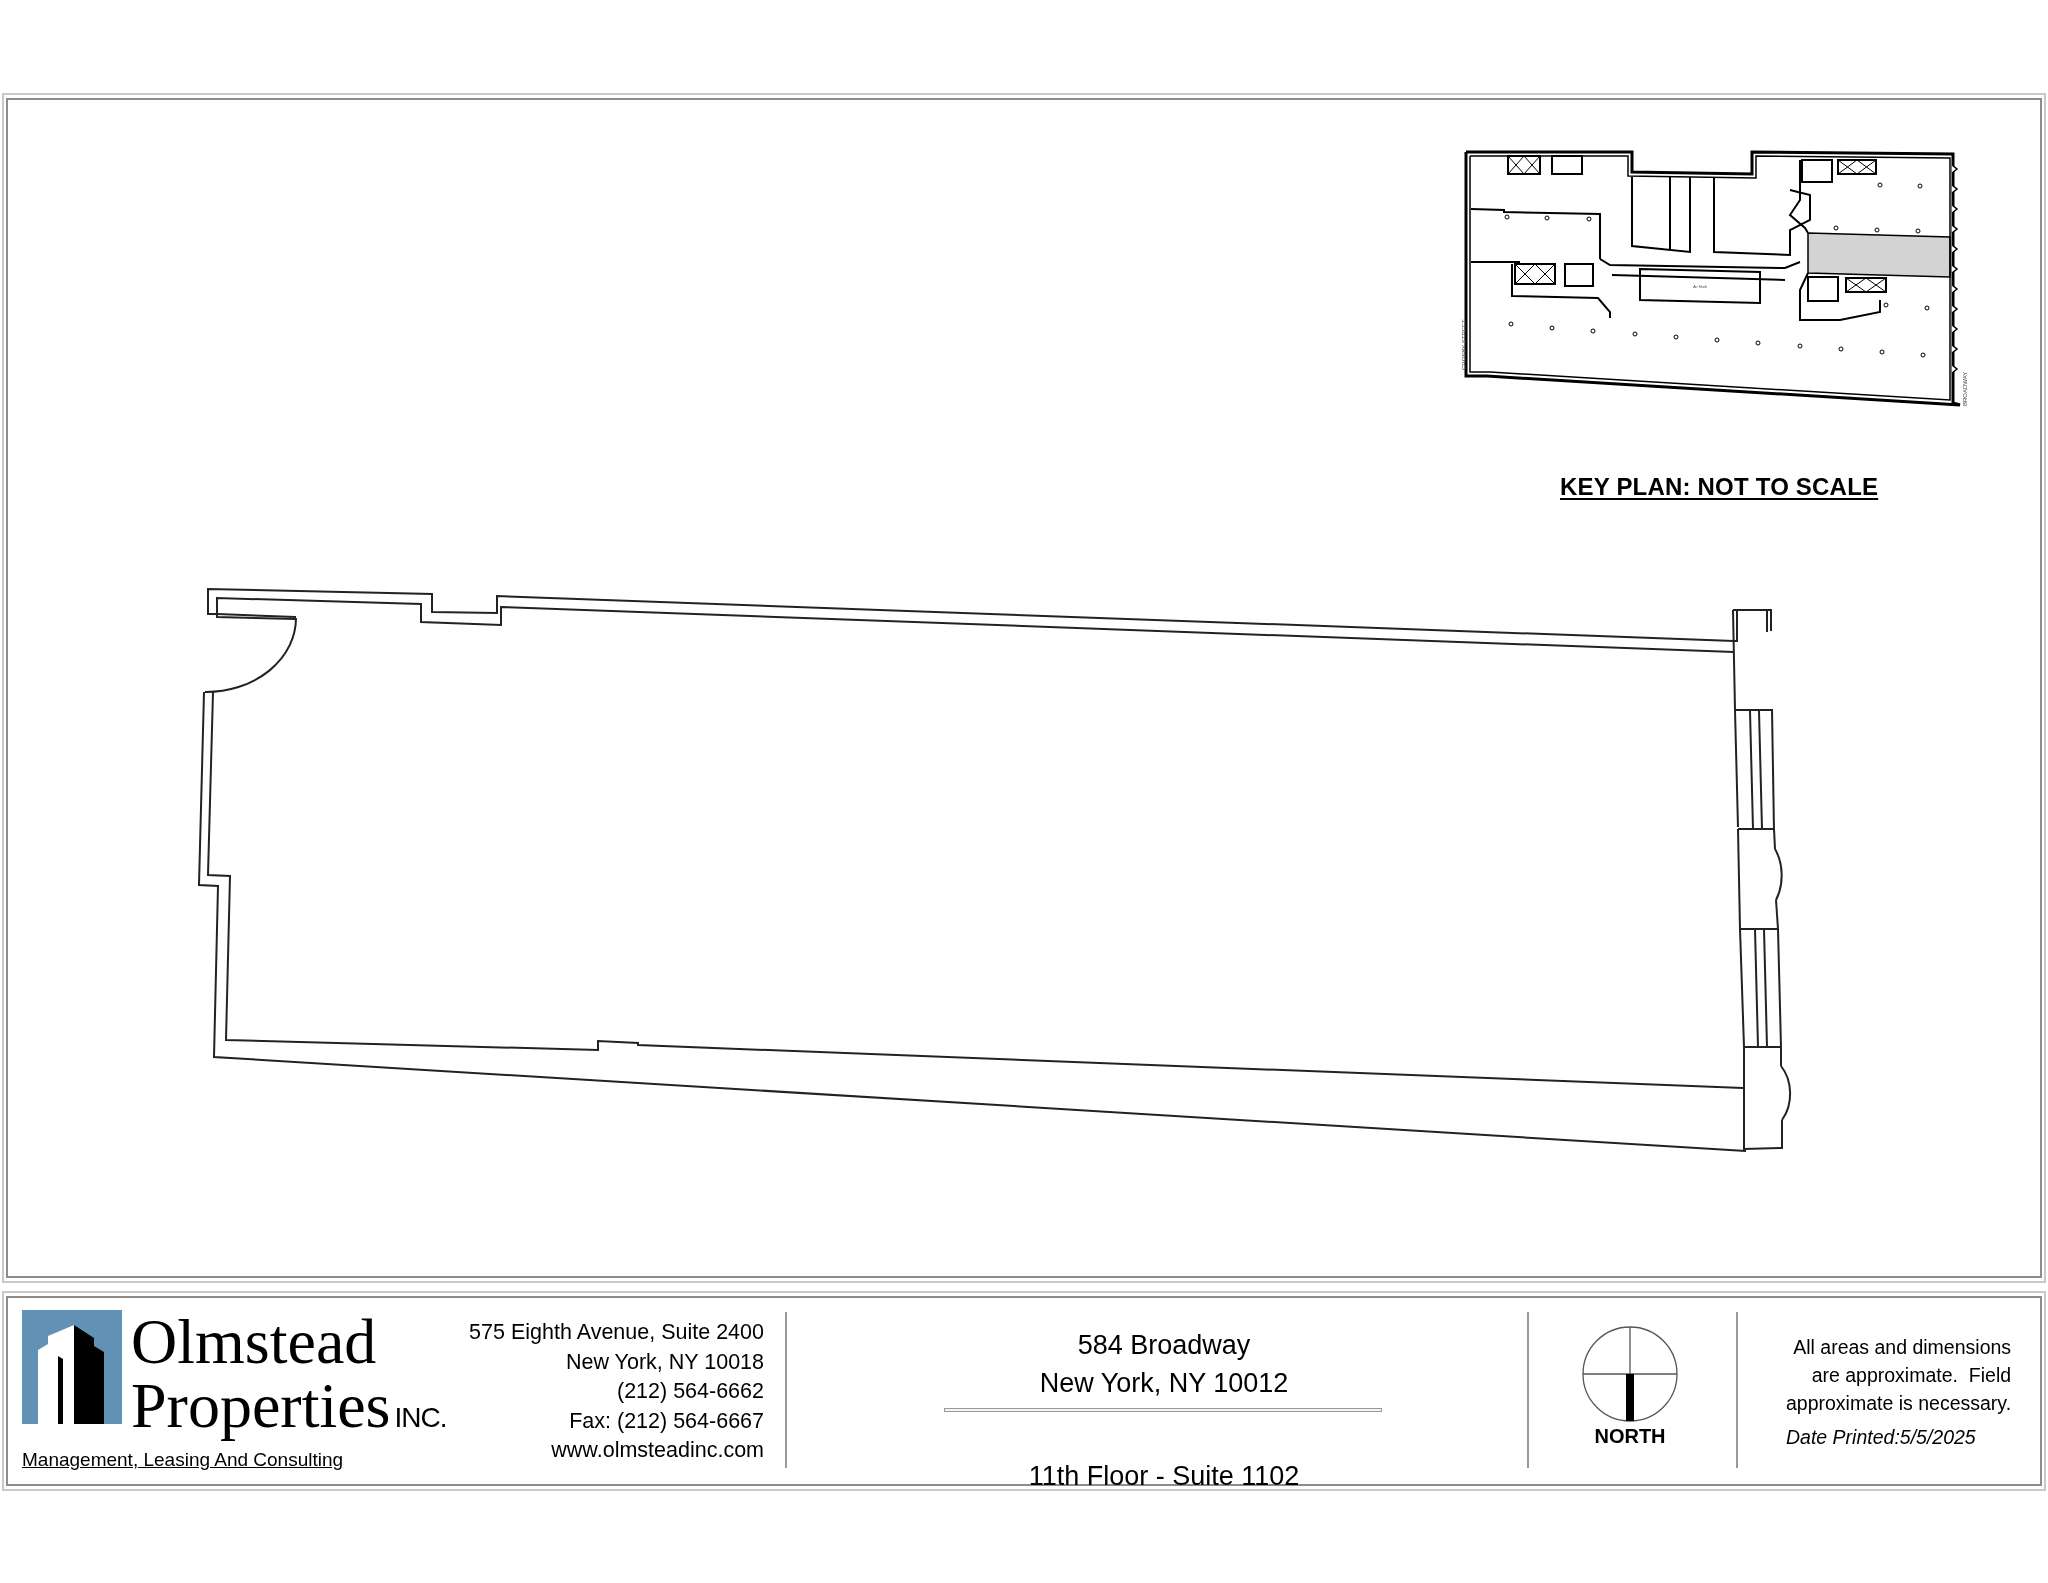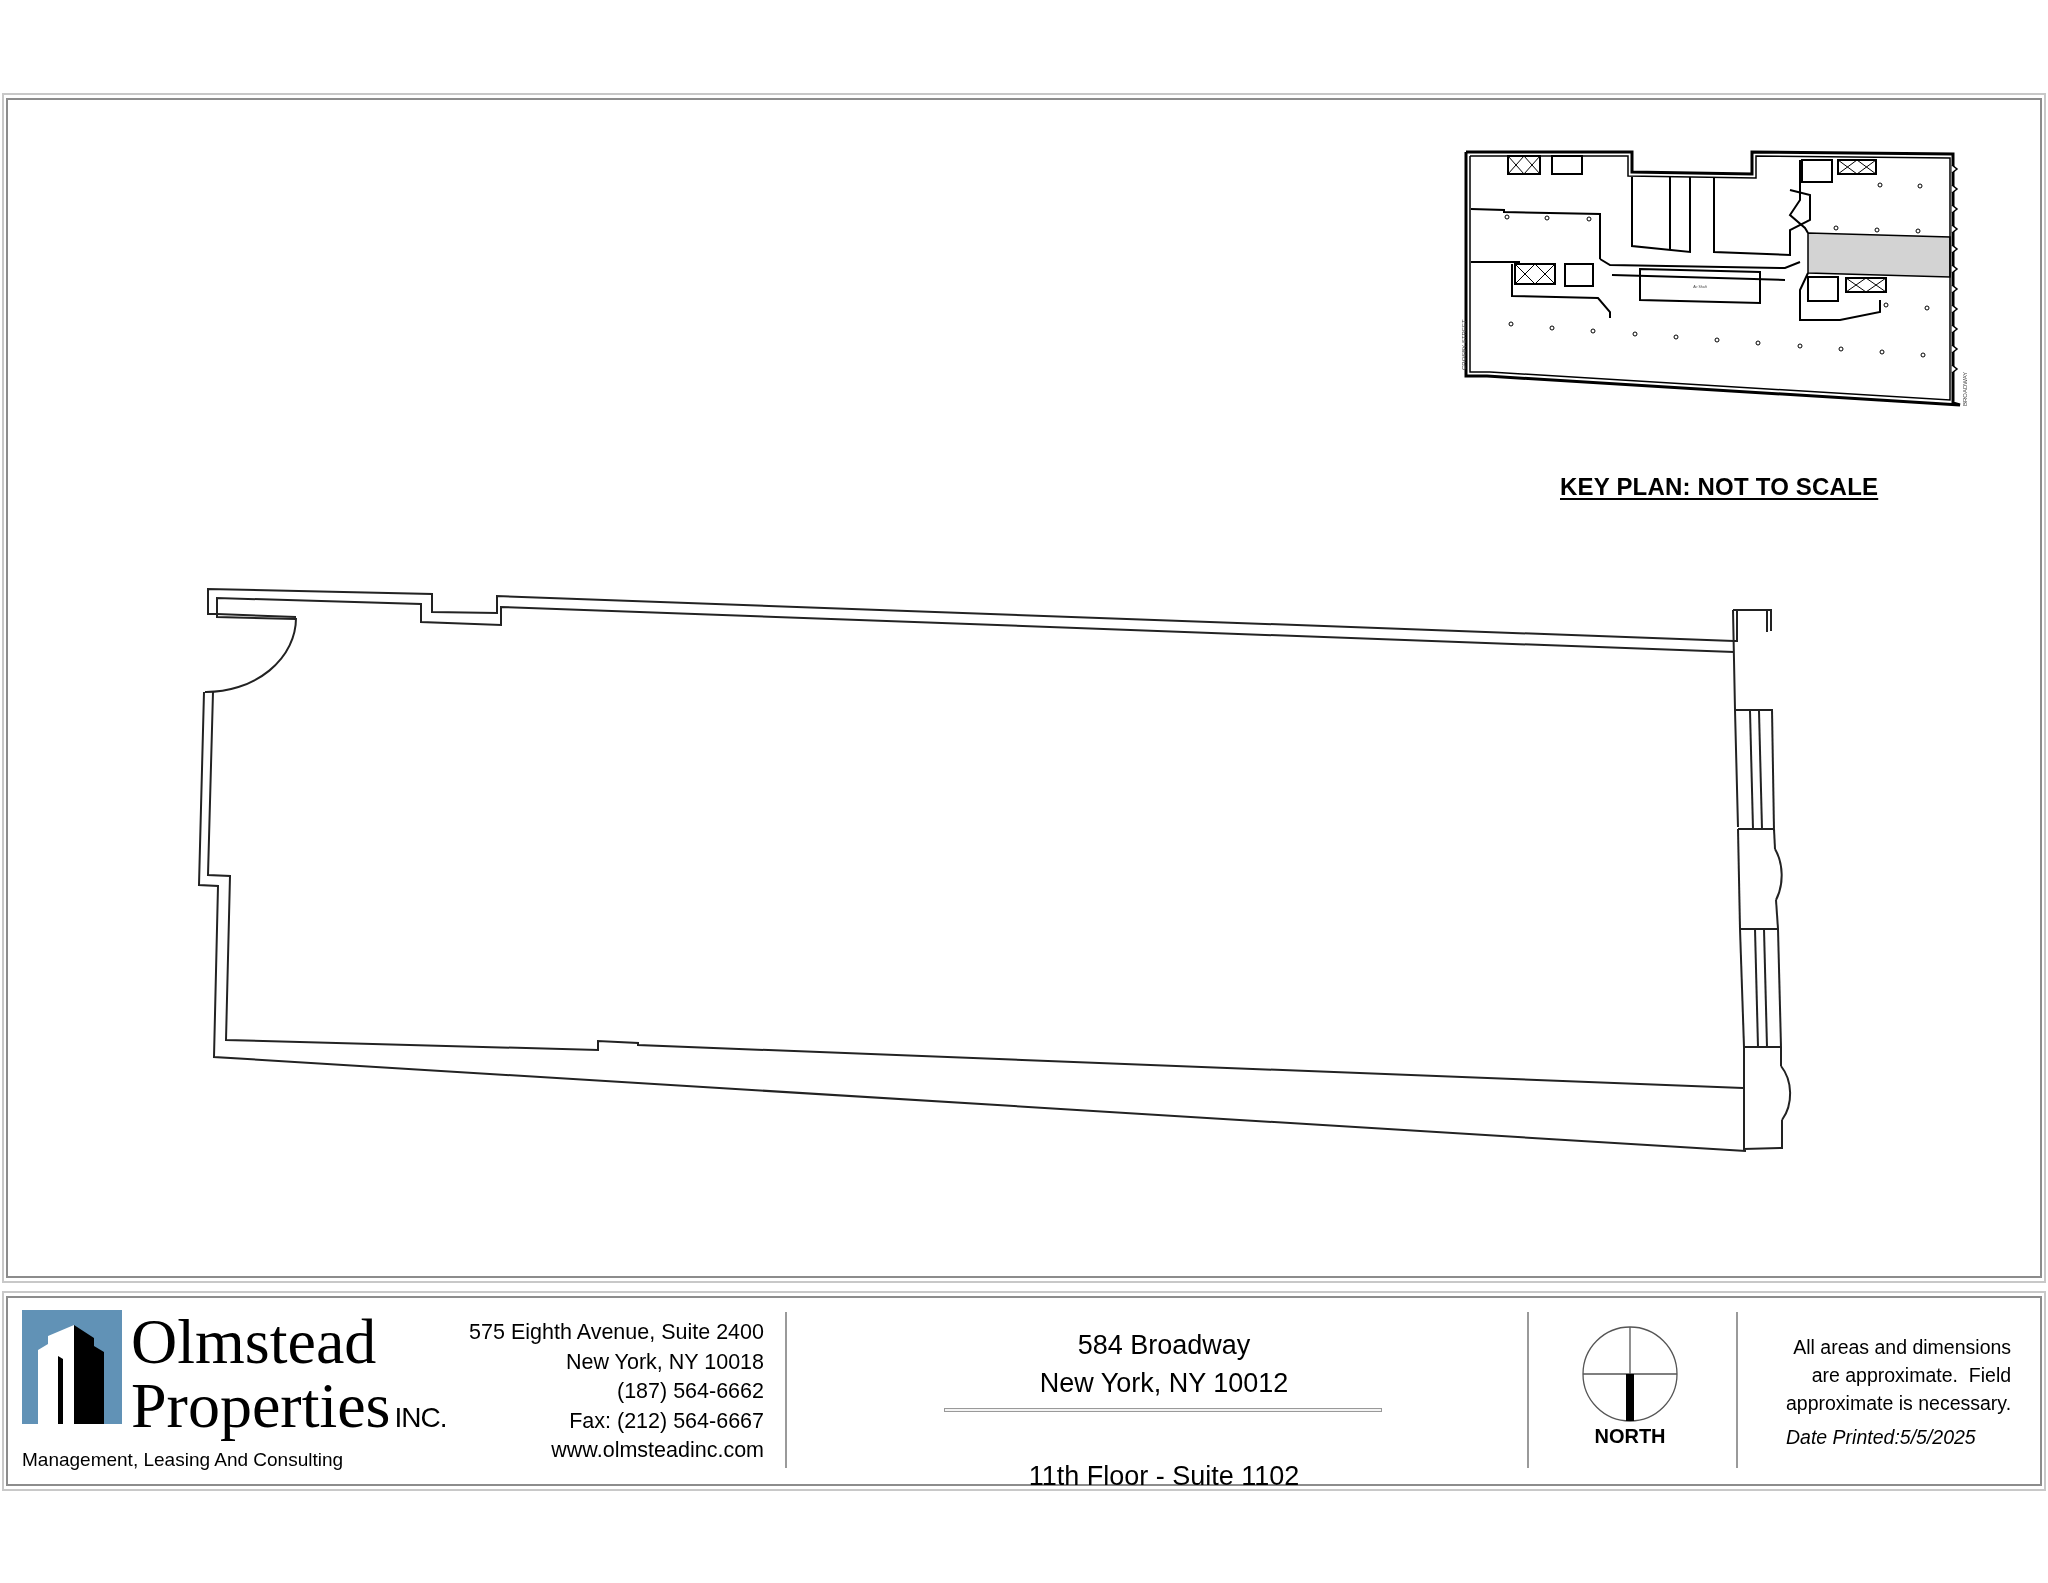--- a/index.html
+++ b/index.html
@@ -4,21 +4,21 @@
 <style>
   html, body { margin:0; padding:0; background:#ffffff; }
   body { width:2048px; height:1583px; position:relative; overflow:hidden; font-family:"Liberation Sans", sans-serif; color:#000; }
   .abs { position:absolute; }
   .frame-outer { position:absolute; border:2px solid #c8c8c8; }
   .frame-inner { position:absolute; border:2px solid #8c8c8c; }
   svg { position:absolute; left:0; top:0; }
   .keyplan-caption { position:absolute; left:1560px; top:430px; font-weight:bold; font-size:24px; text-decoration:underline; text-underline-offset:3px; letter-spacing:0.2px;margin-top:43px; }
   .brand-name { position:absolute; font-family:"Liberation Serif", serif; font-size:64px; line-height:64px; color:#000; }
   .brand-inc { font-family:"Liberation Sans", sans-serif; font-size:28px; margin-left:4px; letter-spacing:-1px; }
-  .tagline { position:absolute; left:22px; top:1449px; font-size:19px; }
+  .tagline { position:absolute; left:22px; top:1449px; font-size:19px;text-decoration:underline; }
   .office-block { position:absolute; left:420px; top:1318px; width:344px; text-align:right; font-size:21.5px; line-height:29.5px; }
   .vdiv { position:absolute; width:2px; background:#9a9a9a; }
   .prop-block { position:absolute; left:940px; top:1326px; width:448px; text-align:center; font-size:27px; line-height:38px; }
   .prop-rule { position:absolute; left:944px; top:1408px; width:436px; height:2px; border:1px solid #999; background:#f4f4f4; }
   .prop-floor { position:absolute; left:940px; top:1416px; width:448px; text-align:center; font-size:27px; line-height:38px;margin-top:41px; }
   .north-label { position:absolute; left:1570px; top:1425px; width:120px; text-align:center; font-weight:bold; font-size:20px; }
   .disclaimer { position:absolute; left:1786px; top:1333px; font-size:19.5px; line-height:28px;text-align:right; }
   .date-line { position:absolute; left:1786px; top:1426px; font-size:19.5px; font-style:italic; }
 </style>
 </head>
@@ -174,21 +174,21 @@
 </div>
 <div class="brand-name" style="left:131px;top:1310px;">Olmstead</div>
 <div class="brand-name" style="left:131px;top:1374px;text-align:right;">
   <span>Properties</span><span class="brand-inc">INC.</span>
 </div>
 <div class="tagline">Management, Leasing And Consulting</div>
 
 <div class="office-block">
   <div>575 Eighth Avenue, Suite 2400</div>
   <div>New York, NY 10018</div>
-  <div>(187) 564-6662</div>
+  <div>(212) 564-6662</div>
   <div>Fax: (212) 564-6667</div>
   <div>www.olmsteadinc.com</div>
 </div>
 
 <div class="vdiv" style="left:785px;top:1312px;height:156px;"></div>
 
 <div class="prop-block">
   <div>584 Broadway</div>
   <div>New York, NY 10012</div>
 </div>

